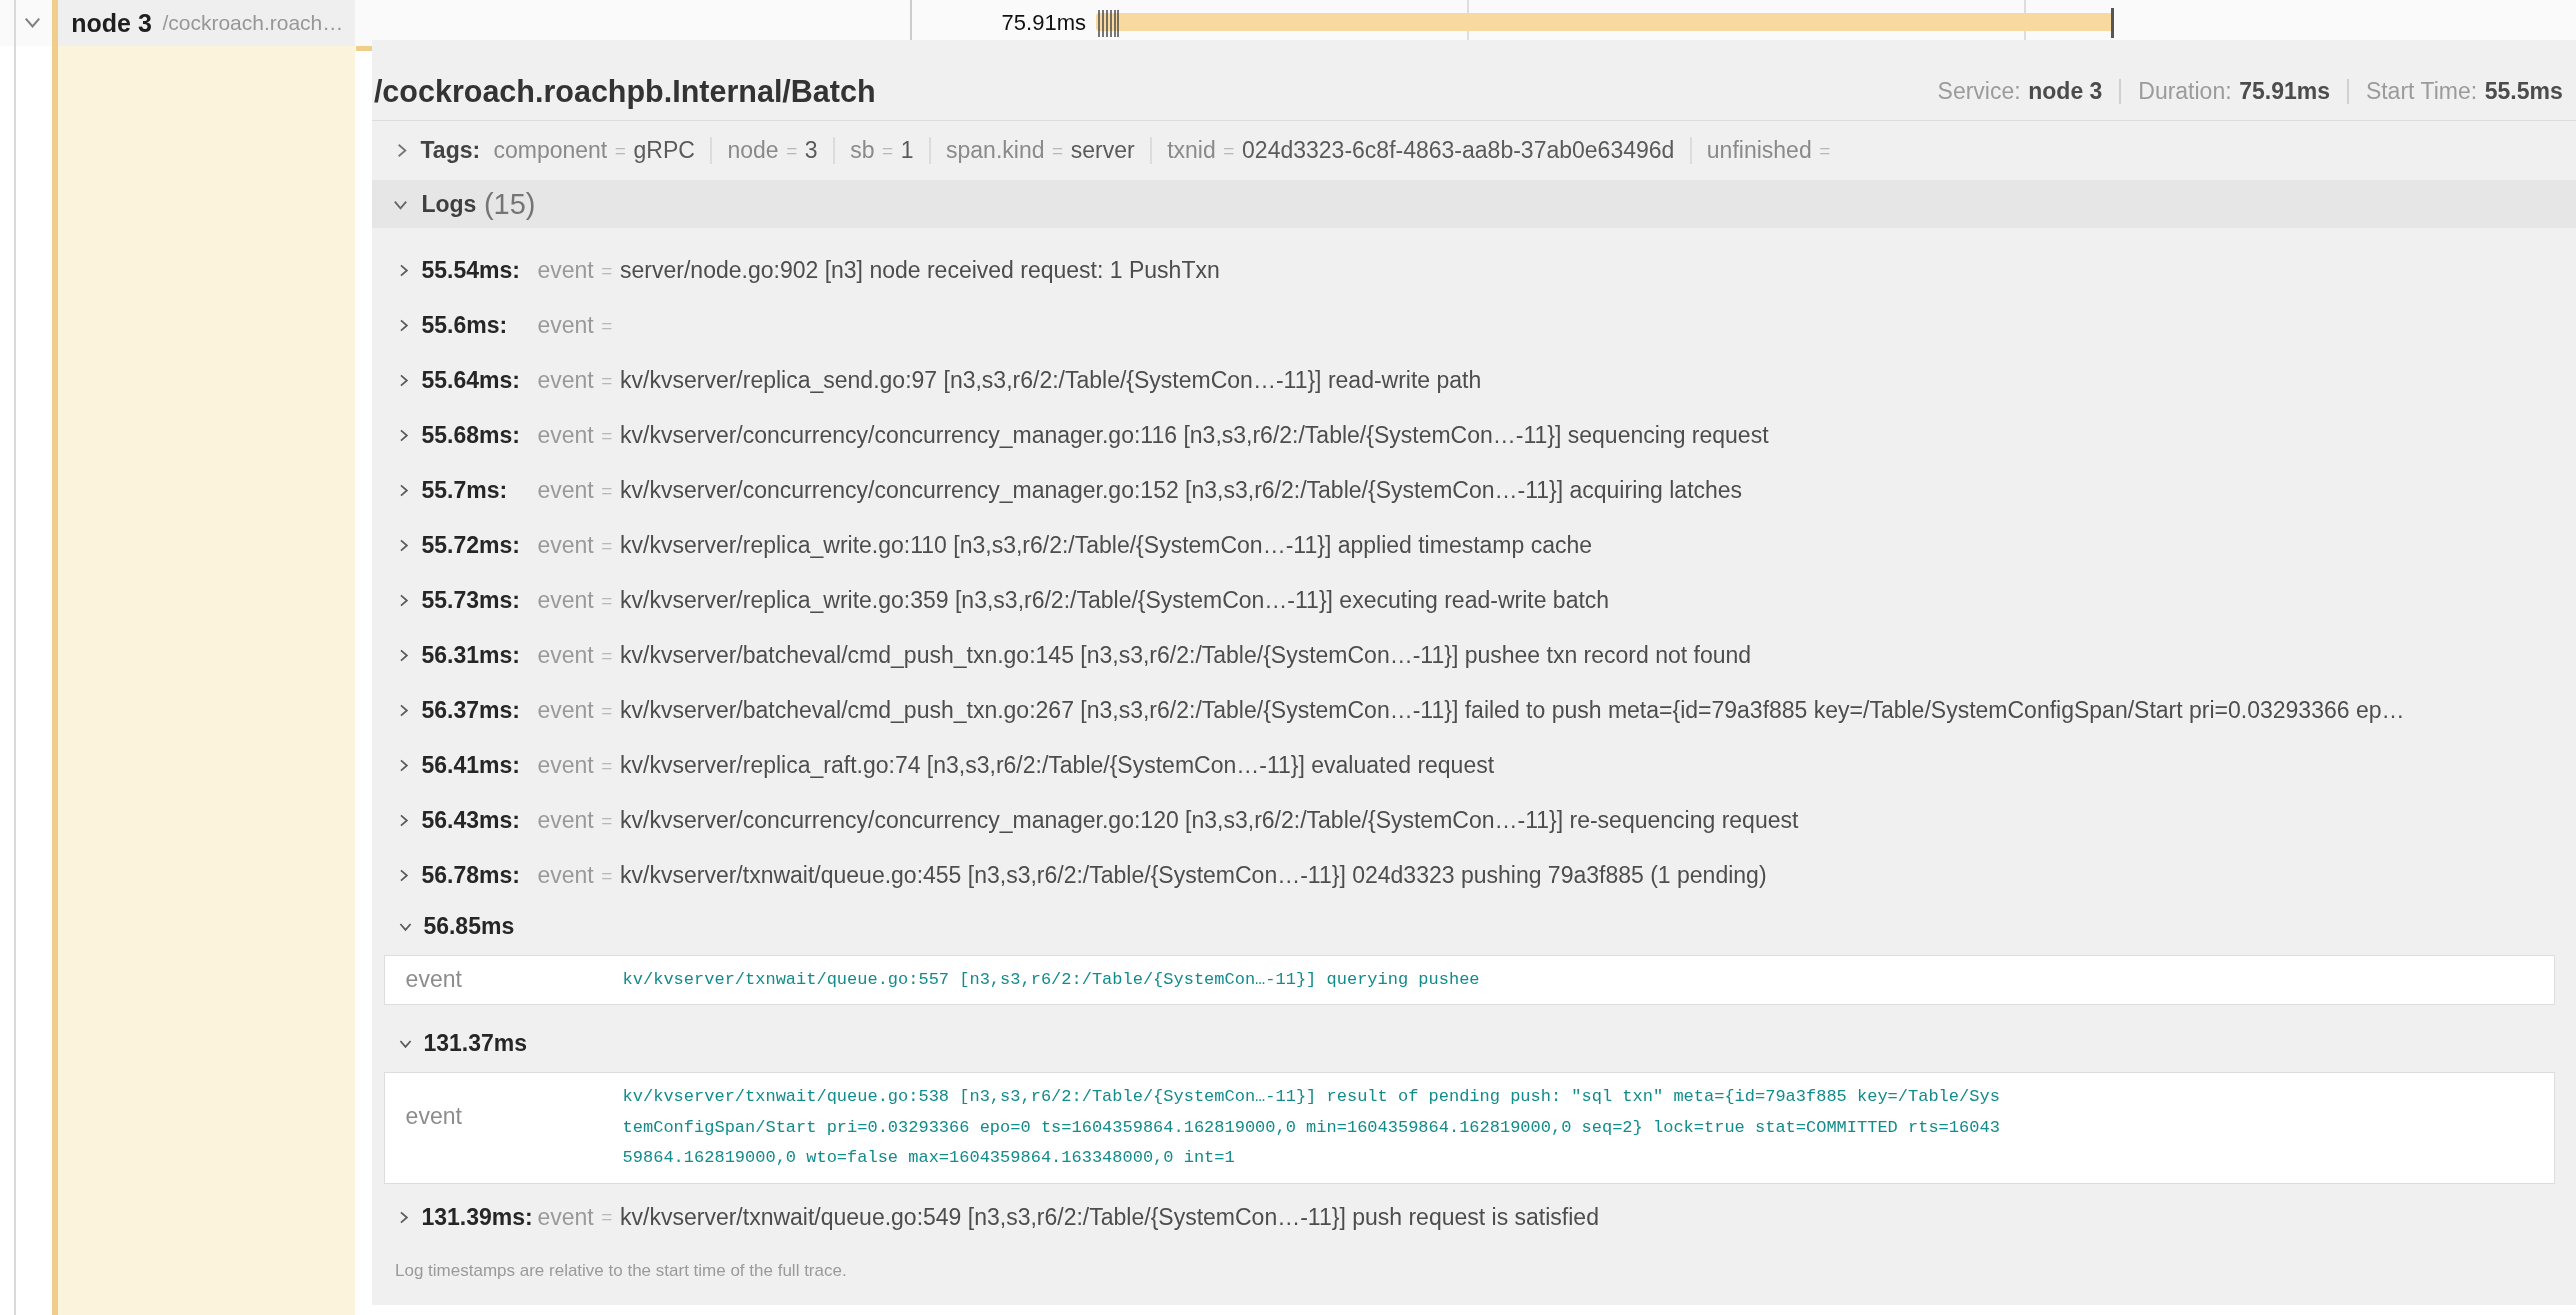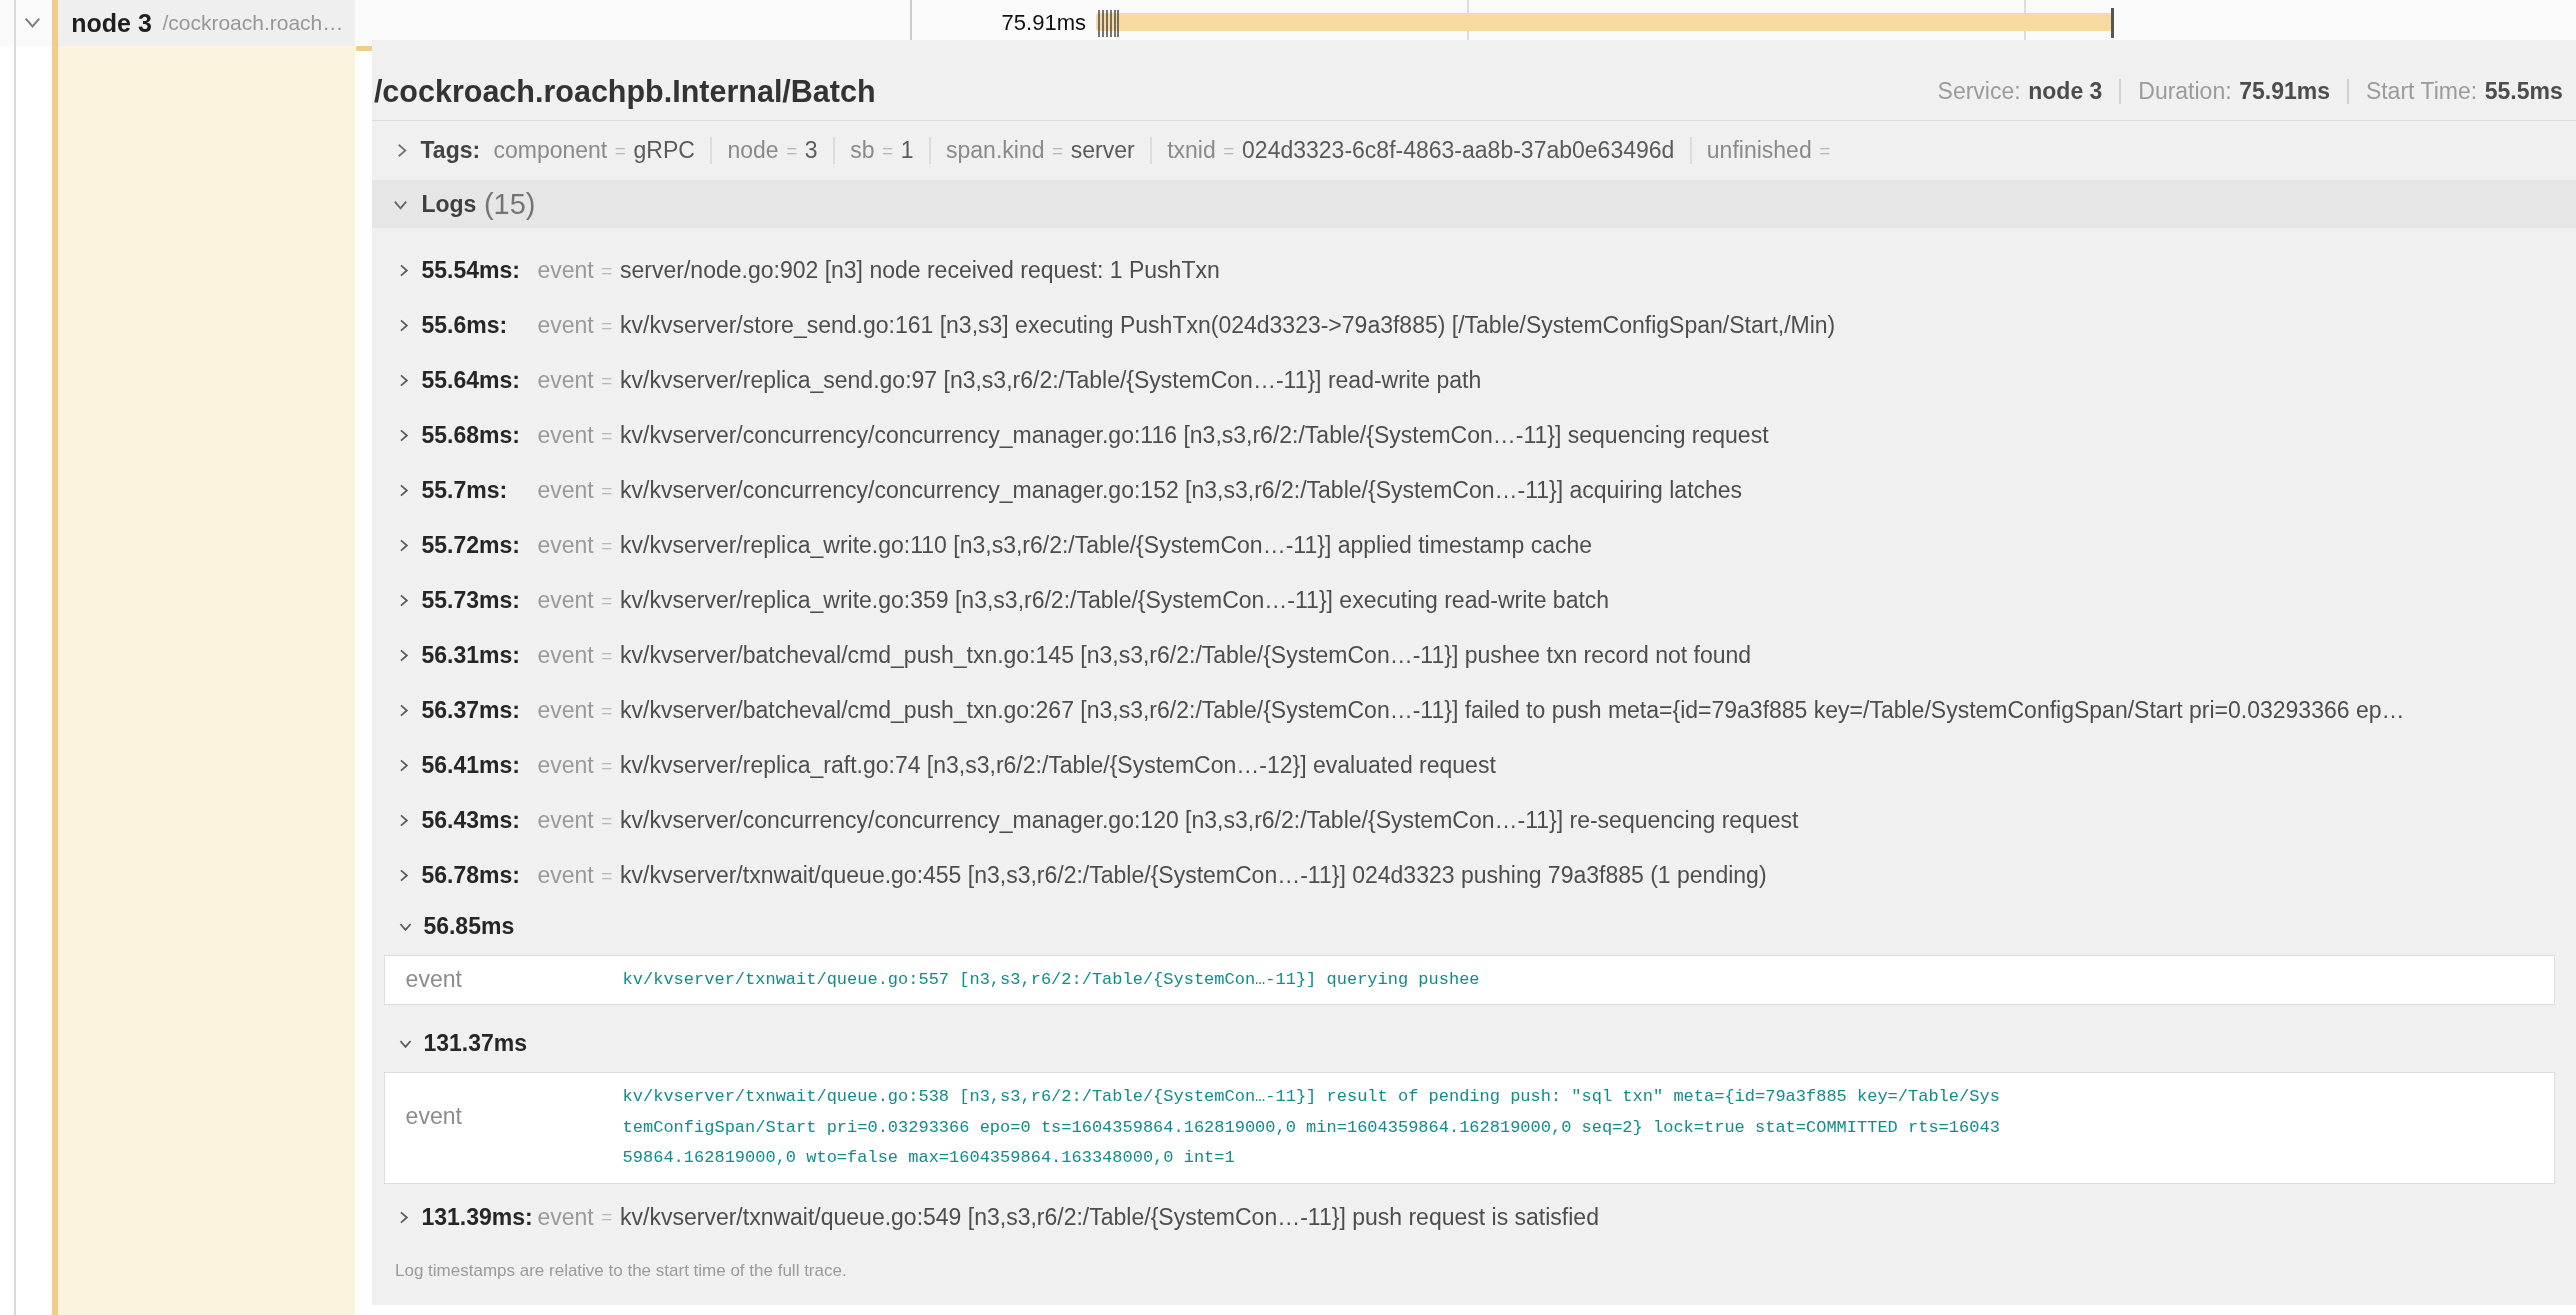--- a/index.html
+++ b/index.html
@@ -203,21 +203,20 @@
         </div>
         <div class="log-row">
           <span class="row-chev">
             <svg class="chev" viewBox="0 0 20 20" width="17" height="17">
               <path d="M7 4 L14 10 L7 16" fill="none" stroke="#595959" stroke-width="2"></path>
             </svg>
           </span>
           <span class="ts">55.6ms:</span>
           <span class="k">event</span>
           <span class="eq">=</span>
-          <span class="v">kv/kvserver/store_send.go:161 [n3,s3] executing PushTxn(024d3323-&gt;79a3f885) [/Table/SystemConfigSpan/Start,/Min)</span>
         </div>
         <div class="log-row">
           <span class="row-chev">
             <svg class="chev" viewBox="0 0 20 20" width="17" height="17">
               <path d="M7 4 L14 10 L7 16" fill="none" stroke="#595959" stroke-width="2"></path>
             </svg>
           </span>
           <span class="ts">55.64ms:</span>
           <span class="k">event</span>
           <span class="eq">=</span>
@@ -291,21 +290,21 @@
         </div>
         <div class="log-row">
           <span class="row-chev">
             <svg class="chev" viewBox="0 0 20 20" width="17" height="17">
               <path d="M7 4 L14 10 L7 16" fill="none" stroke="#595959" stroke-width="2"></path>
             </svg>
           </span>
           <span class="ts">56.41ms:</span>
           <span class="k">event</span>
           <span class="eq">=</span>
-          <span class="v">kv/kvserver/replica_raft.go:74 [n3,s3,r6/2:/Table/{SystemCon…-12}] evaluated request</span>
+          <span class="v">kv/kvserver/replica_raft.go:74 [n3,s3,r6/2:/Table/{SystemCon…-11}] evaluated request</span>
         </div>
         <div class="log-row">
           <span class="row-chev">
             <svg class="chev" viewBox="0 0 20 20" width="17" height="17">
               <path d="M7 4 L14 10 L7 16" fill="none" stroke="#595959" stroke-width="2"></path>
             </svg>
           </span>
           <span class="ts">56.43ms:</span>
           <span class="k">event</span>
           <span class="eq">=</span>

